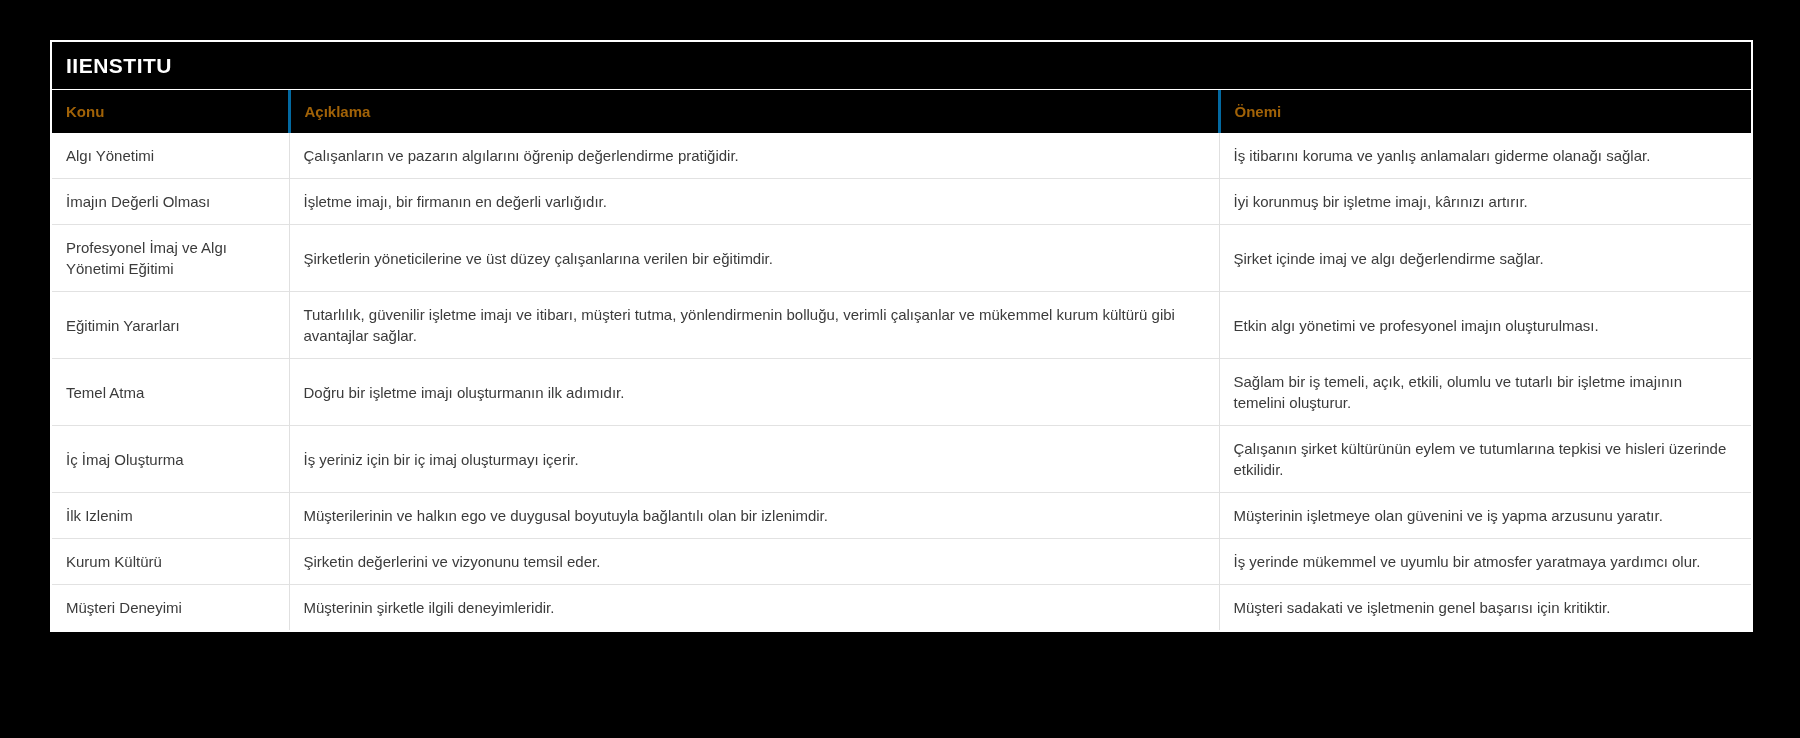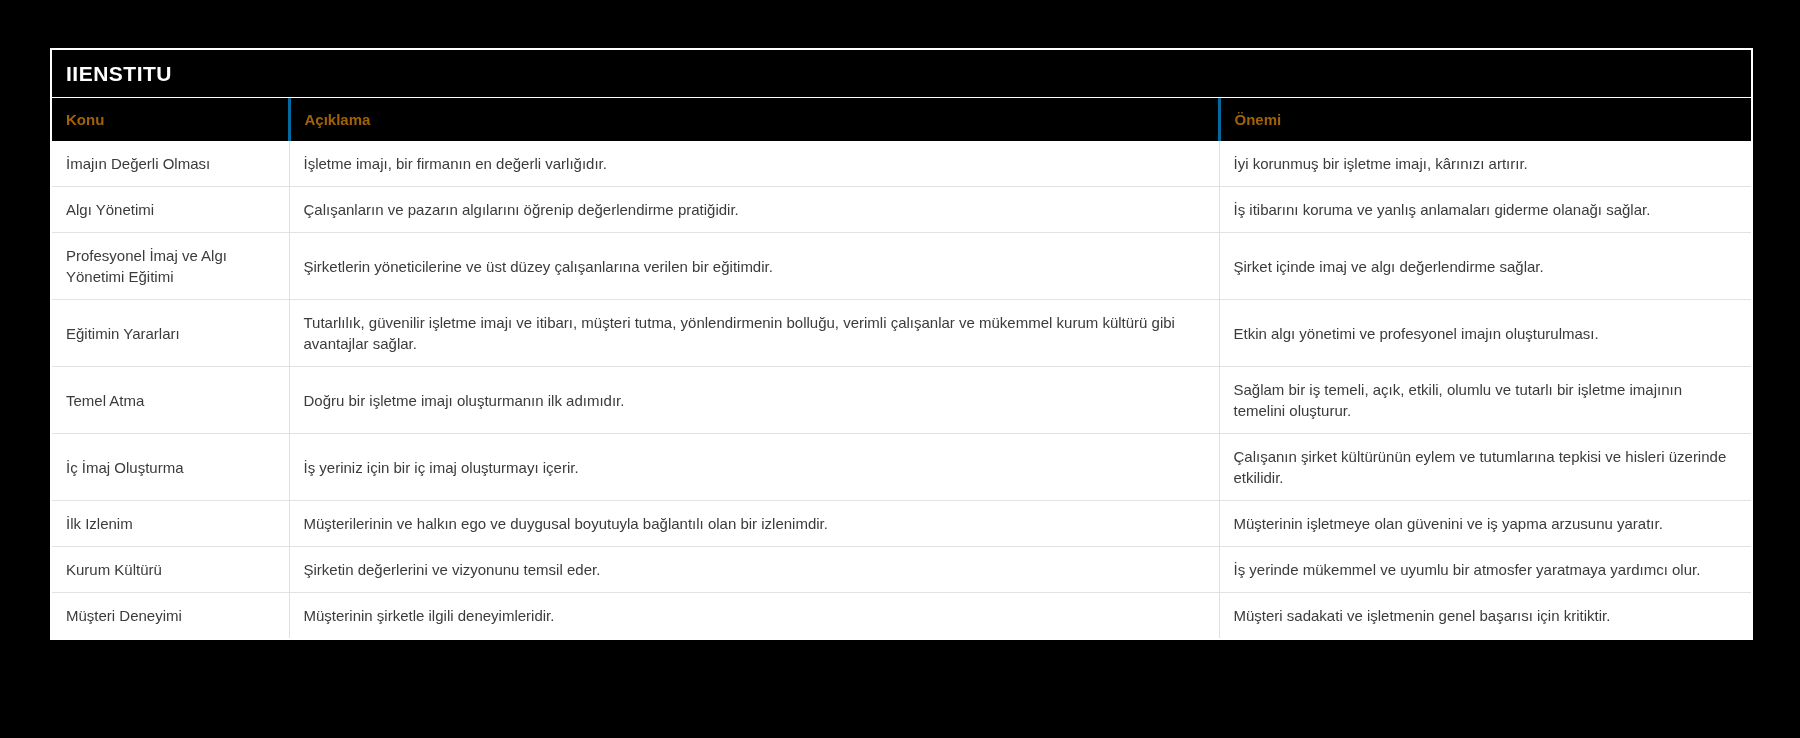--- a/index.html
+++ b/index.html
@@ -6,21 +6,21 @@
     margin: 0;
     padding: 0;
     background: #000000;
     width: 1800px;
     height: 738px;
     font-family: "Liberation Sans", "DejaVu Sans", sans-serif;
   }
   .frame {
     position: absolute;
     left: 50px;
-    top: 48px;
+    top: 40px;
     width: 1703px;
     background: #ffffff;
     border: 2px solid #ffffff;
     box-sizing: border-box;
   }
   .title-bar {
     background: #000000;
     color: #ffffff;
     height: 47px;
     line-height: 47px;
@@ -81,28 +81,28 @@
     </colgroup>
     <thead>
       <tr>
         <th>Konu</th>
         <th>Açıklama</th>
         <th>Önemi</th>
       </tr>
     </thead>
     <tbody id="table-body">
         <tr>
+          <td>Algı Yönetimi</td>
+          <td>Çalışanların ve pazarın algılarını öğrenip değerlendirme pratiğidir.</td>
+          <td>İş itibarını koruma ve yanlış anlamaları giderme olanağı sağlar.</td>
+        </tr>
+        <tr>
           <td>İmajın Değerli Olması</td>
           <td>İşletme imajı, bir firmanın en değerli varlığıdır.</td>
           <td>İyi korunmuş bir işletme imajı, kârınızı artırır.</td>
-        </tr>
-        <tr>
-          <td>Algı Yönetimi</td>
-          <td>Çalışanların ve pazarın algılarını öğrenip değerlendirme pratiğidir.</td>
-          <td>İş itibarını koruma ve yanlış anlamaları giderme olanağı sağlar.</td>
         </tr>
         <tr>
           <td>Profesyonel İmaj ve Algı Yönetimi Eğitimi</td>
           <td>Şirketlerin yöneticilerine ve üst düzey çalışanlarına verilen bir eğitimdir.</td>
           <td>Şirket içinde imaj ve algı değerlendirme sağlar.</td>
         </tr>
         <tr>
           <td>Eğitimin Yararları</td>
           <td>Tutarlılık, güvenilir işletme imajı ve itibarı, müşteri tutma, yönlendirmenin bolluğu, verimli çalışanlar ve mükemmel kurum kültürü gibi avantajlar sağlar.</td>
           <td>Etkin algı yönetimi ve profesyonel imajın oluşturulması.</td>

